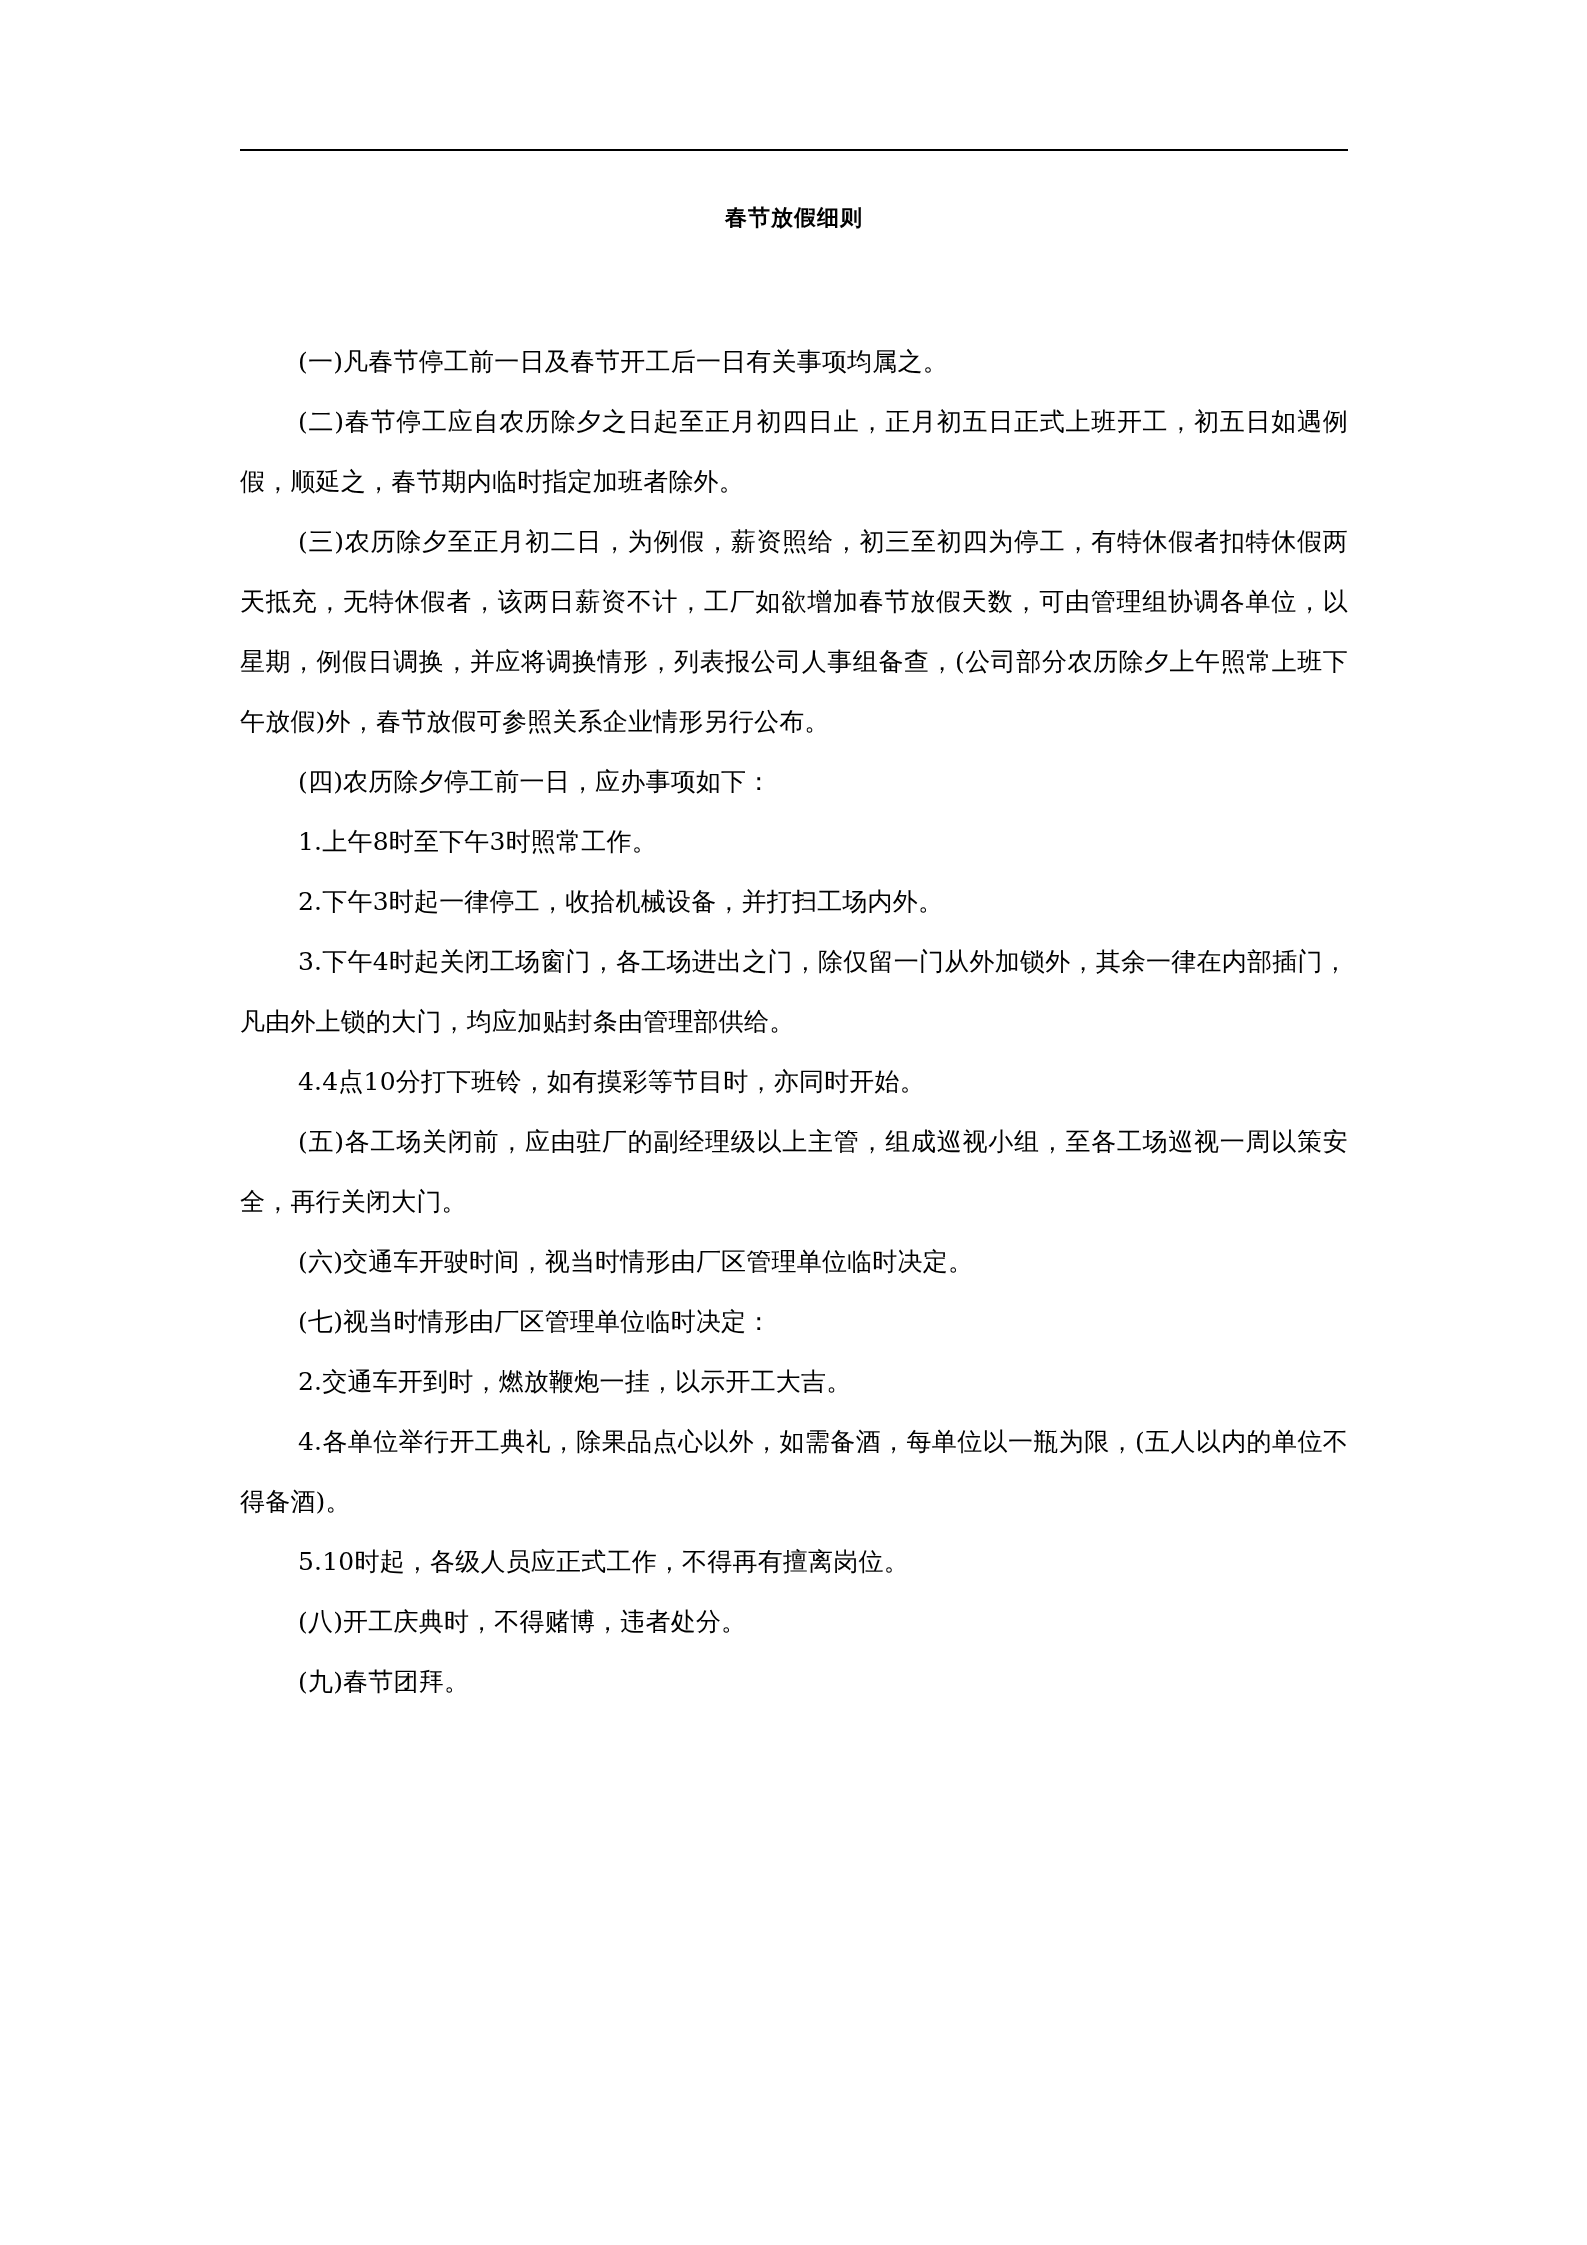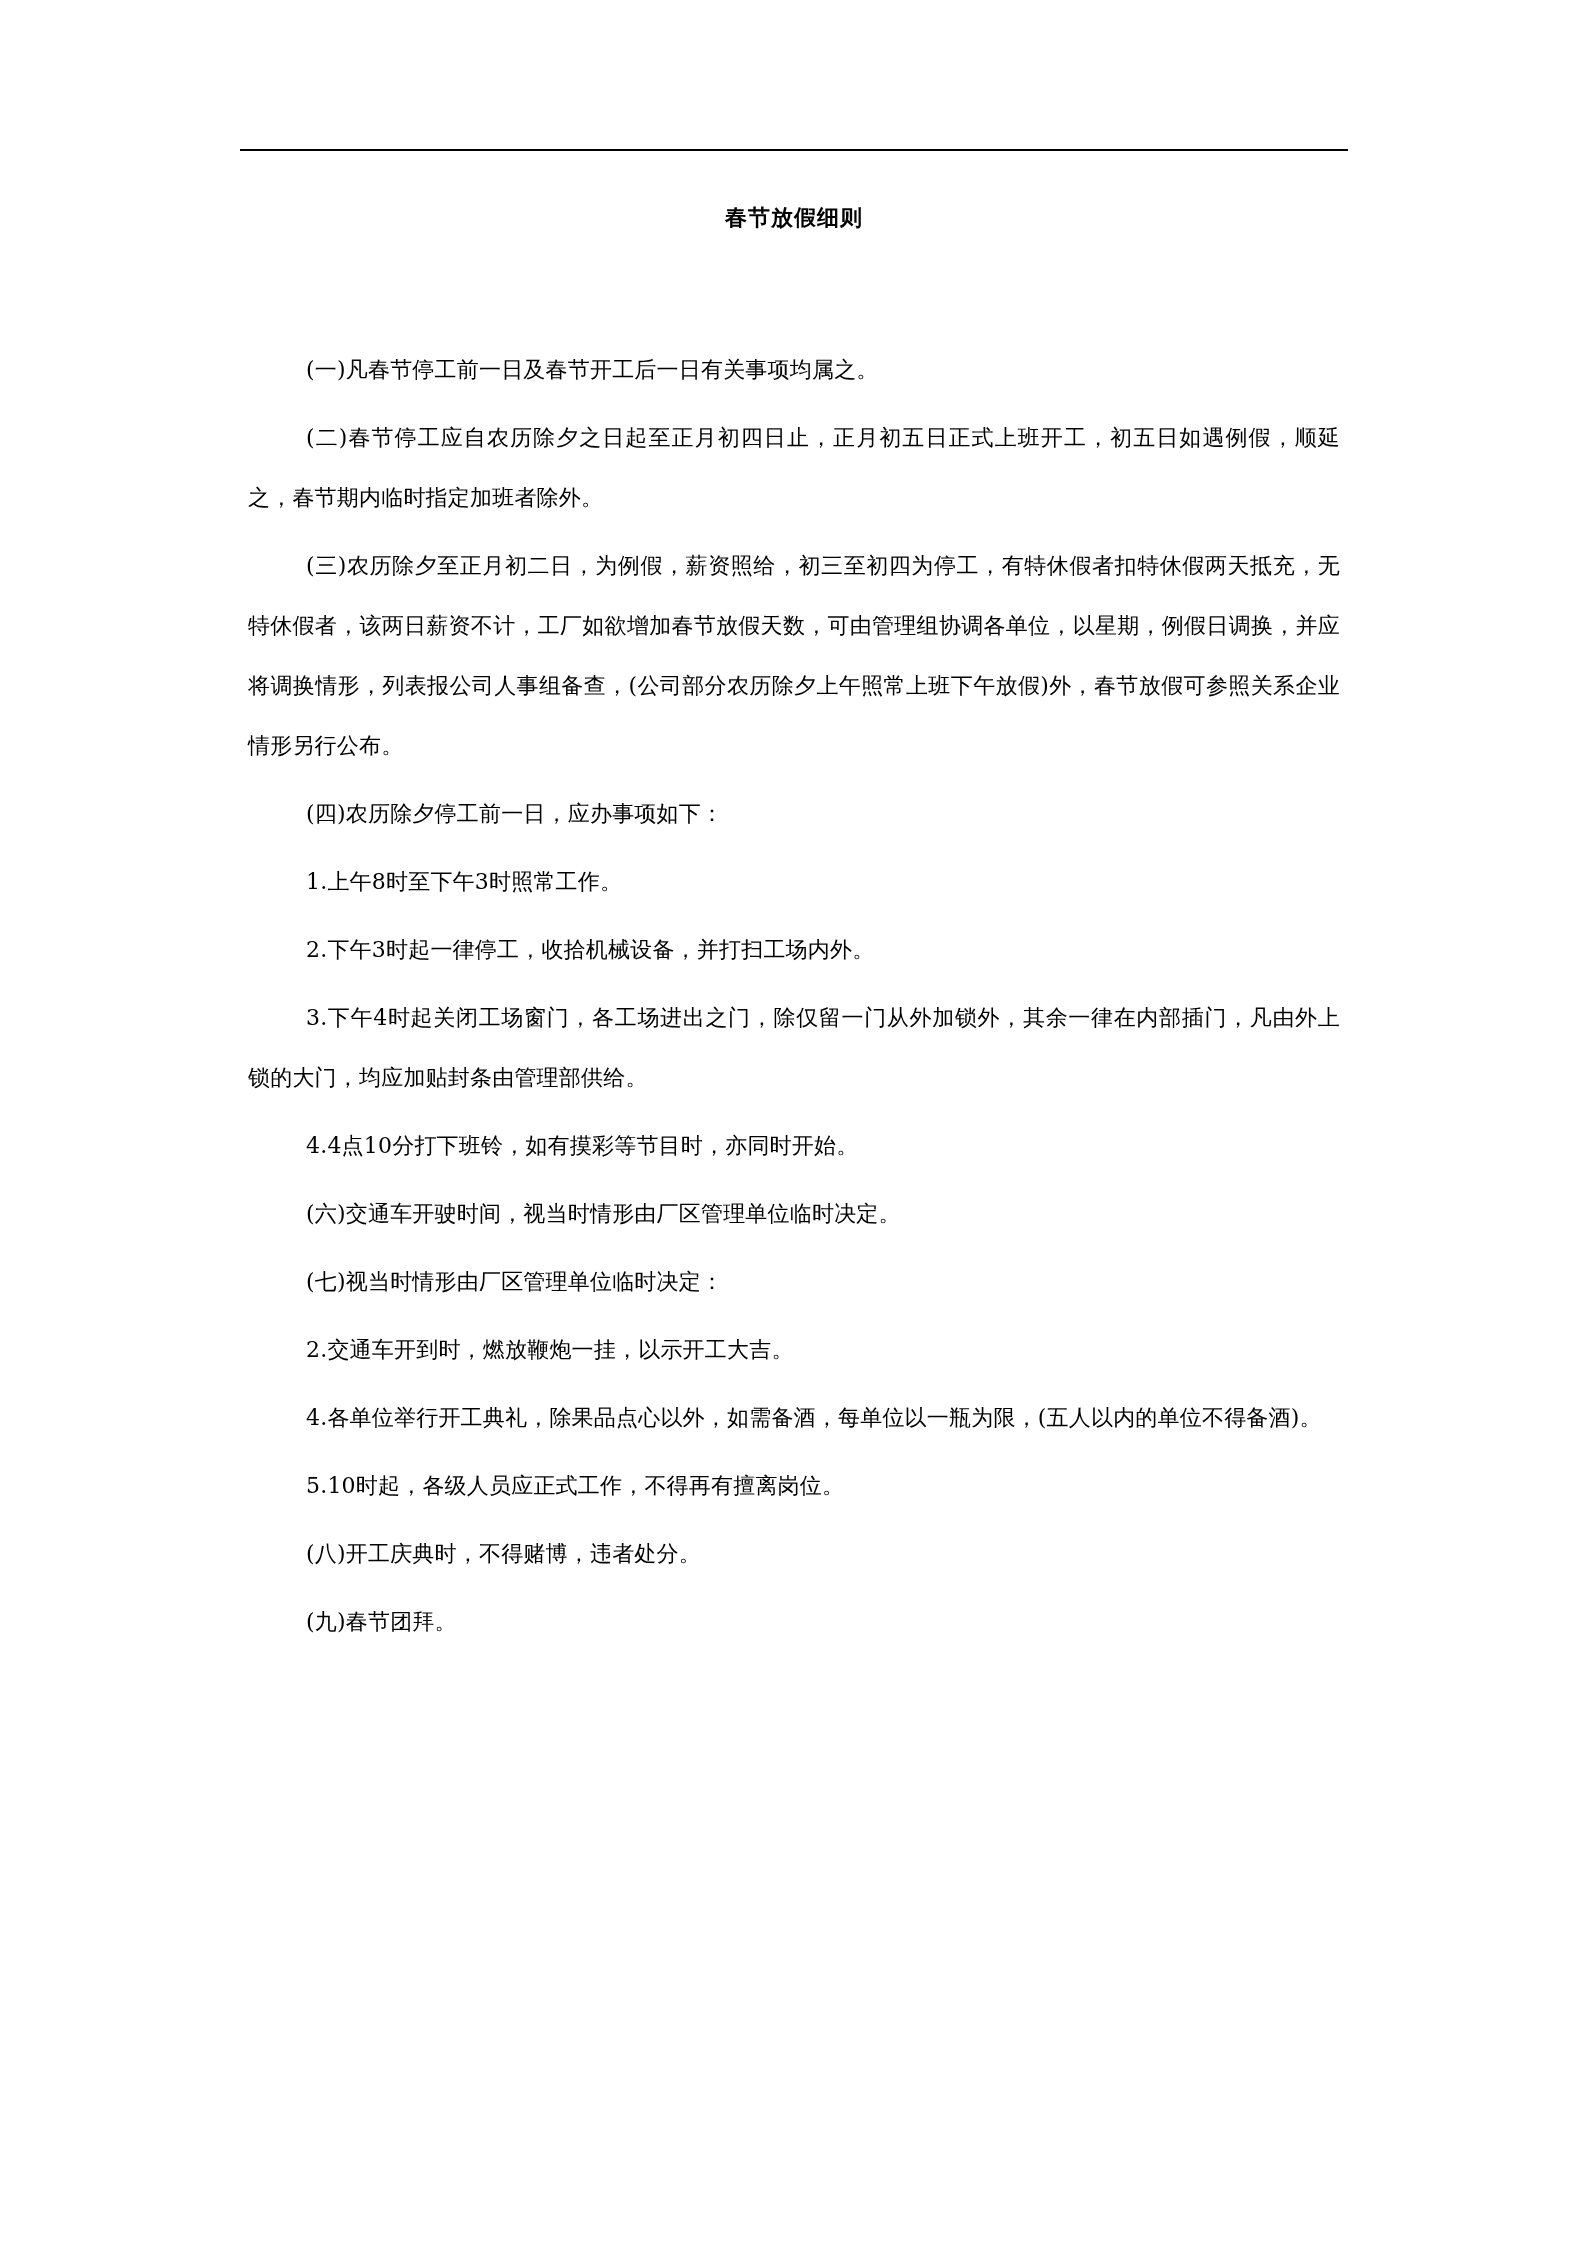--- a/index.html
+++ b/index.html
@@ -3,38 +3,39 @@
   <meta charset="utf-8">
   <style>
     html, body { margin: 0; padding: 0; background: #ffffff; }
     body { width: 1587px; height: 2245px; position: relative; overflow: hidden;
            font-family: "DejaVu Serif", "Liberation Serif", serif; color: #000; }
     .header-rule { position: absolute; left: 240px; top: 149px; width: 1108px; height: 2px; background: #000; }
     .title { position: absolute; left: 240px; width: 1108px; top: 196px; text-align: center;
              font-family: "DejaVu Sans", "Liberation Sans", sans-serif; font-weight: bold;
              font-size: 22px; line-height: 44px; letter-spacing: 1px; }
     .body { position: absolute; left: 240px; top: 332px; width: 1108px; }
-    .para { font-size: 22px; line-height: 60px; margin: 8px; text-indent: 58px; text-align: justify;
+    .para { font-size: 25px; line-height: 60px; margin: 0; text-indent: 58px; text-align: justify;
             letter-spacing: 0.2px; }
   </style>
 </head>
 <body>
 
 <div class="header-rule"></div>
 <div class="title">春节放假细则</div>
 
 <div class="body">
   <p class="para">(一)凡春节停工前一日及春节开工后一日有关事项均属之。</p>
   <p class="para">(二)春节停工应自农历除夕之日起至正月初四日止，正月初五日正式上班开工，初五日如遇例假，顺延之，春节期内临时指定加班者除外。</p>
   <p class="para">(三)农历除夕至正月初二日，为例假，薪资照给，初三至初四为停工，有特休假者扣特休假两天抵充，无特休假者，该两日薪资不计，工厂如欲增加春节放假天数，可由管理组协调各单位，以星期，例假日调换，并应将调换情形，列表报公司人事组备查，(公司部分农历除夕上午照常上班下午放假)外，春节放假可参照关系企业情形另行公布。</p>
   <p class="para">(四)农历除夕停工前一日，应办事项如下：</p>
   <p class="para">1.上午8时至下午3时照常工作。</p>
   <p class="para">2.下午3时起一律停工，收拾机械设备，并打扫工场内外。</p>
   <p class="para">3.下午4时起关闭工场窗门，各工场进出之门，除仅留一门从外加锁外，其余一律在内部插门，凡由外上锁的大门，均应加贴封条由管理部供给。</p>
   <p class="para">4.4点10分打下班铃，如有摸彩等节目时，亦同时开始。</p>
+  <p class="para">(五)各工场关闭前，应由驻厂的副经理级以上主管，组成巡视小组，至各工场巡视一周以策安全，再行关闭大门。</p>
   <p class="para">(六)交通车开驶时间，视当时情形由厂区管理单位临时决定。</p>
   <p class="para">(七)视当时情形由厂区管理单位临时决定：</p>
   <p class="para">2.交通车开到时，燃放鞭炮一挂，以示开工大吉。</p>
   <p class="para">4.各单位举行开工典礼，除果品点心以外，如需备酒，每单位以一瓶为限，(五人以内的单位不得备酒)。</p>
   <p class="para">5.10时起，各级人员应正式工作，不得再有擅离岗位。</p>
   <p class="para">(八)开工庆典时，不得赌博，违者处分。</p>
   <p class="para">(九)春节团拜。</p>
 </div>
 
 </body></html>

